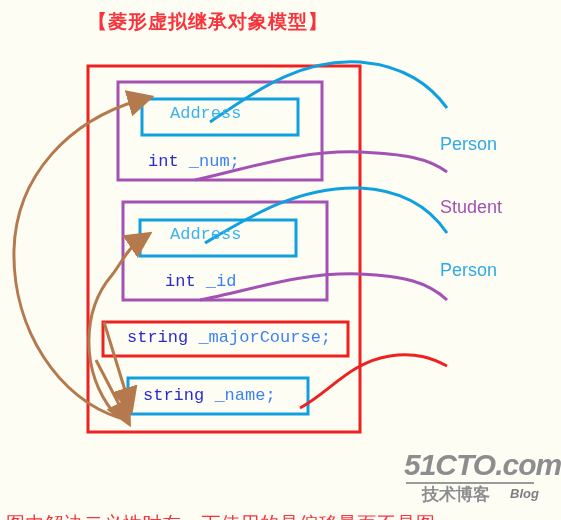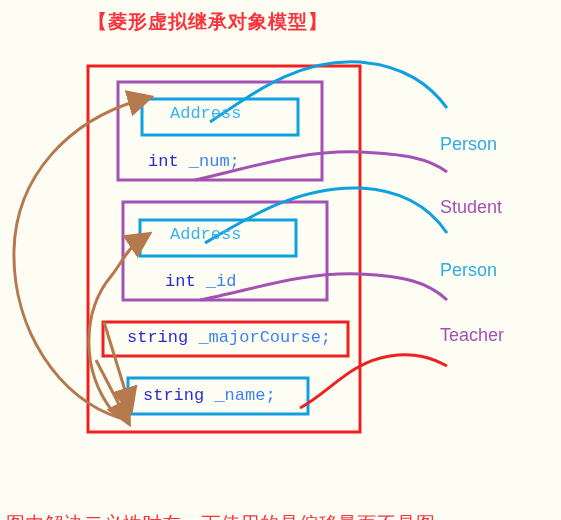--- a/index.html
+++ b/index.html
@@ -132,21 +132,26 @@
   <div class="txt mono" id="addr2-label">Address</div>
   <div class="txt mono" id="id-label"><span class="kw">int</span> <span class="idf">_id</span></div>
 
   <div class="txt mono" id="major-label"><span class="kw">string</span> <span class="idf">_majorCourse;</span></div>
 
   <div class="txt mono" id="name-label"><span class="kw">string</span> <span class="idf">_name;</span></div>
 
   <div class="txt cls" id="cls-person1">Person</div>
   <div class="txt cls" id="cls-student">Student</div>
   <div class="txt cls" id="cls-person2">Person</div>
-  <div class="txt cls" id="cls-teacher">Teacher</div>
 
   <div class="txt" id="caption">
     <span>图中解决二义性时在vs下使用的是偏移量而不是图</span>
     
   </div>
 
+  <div id="watermark">
+    <div id="wm-main">51CTO.com</div>
+    <div id="wm-rule"></div>
+    <div id="wm-sub">技术博客</div>
+    <div id="wm-blog">Blog</div>
+  </div>
 
 </div>
 
 </body></html>

